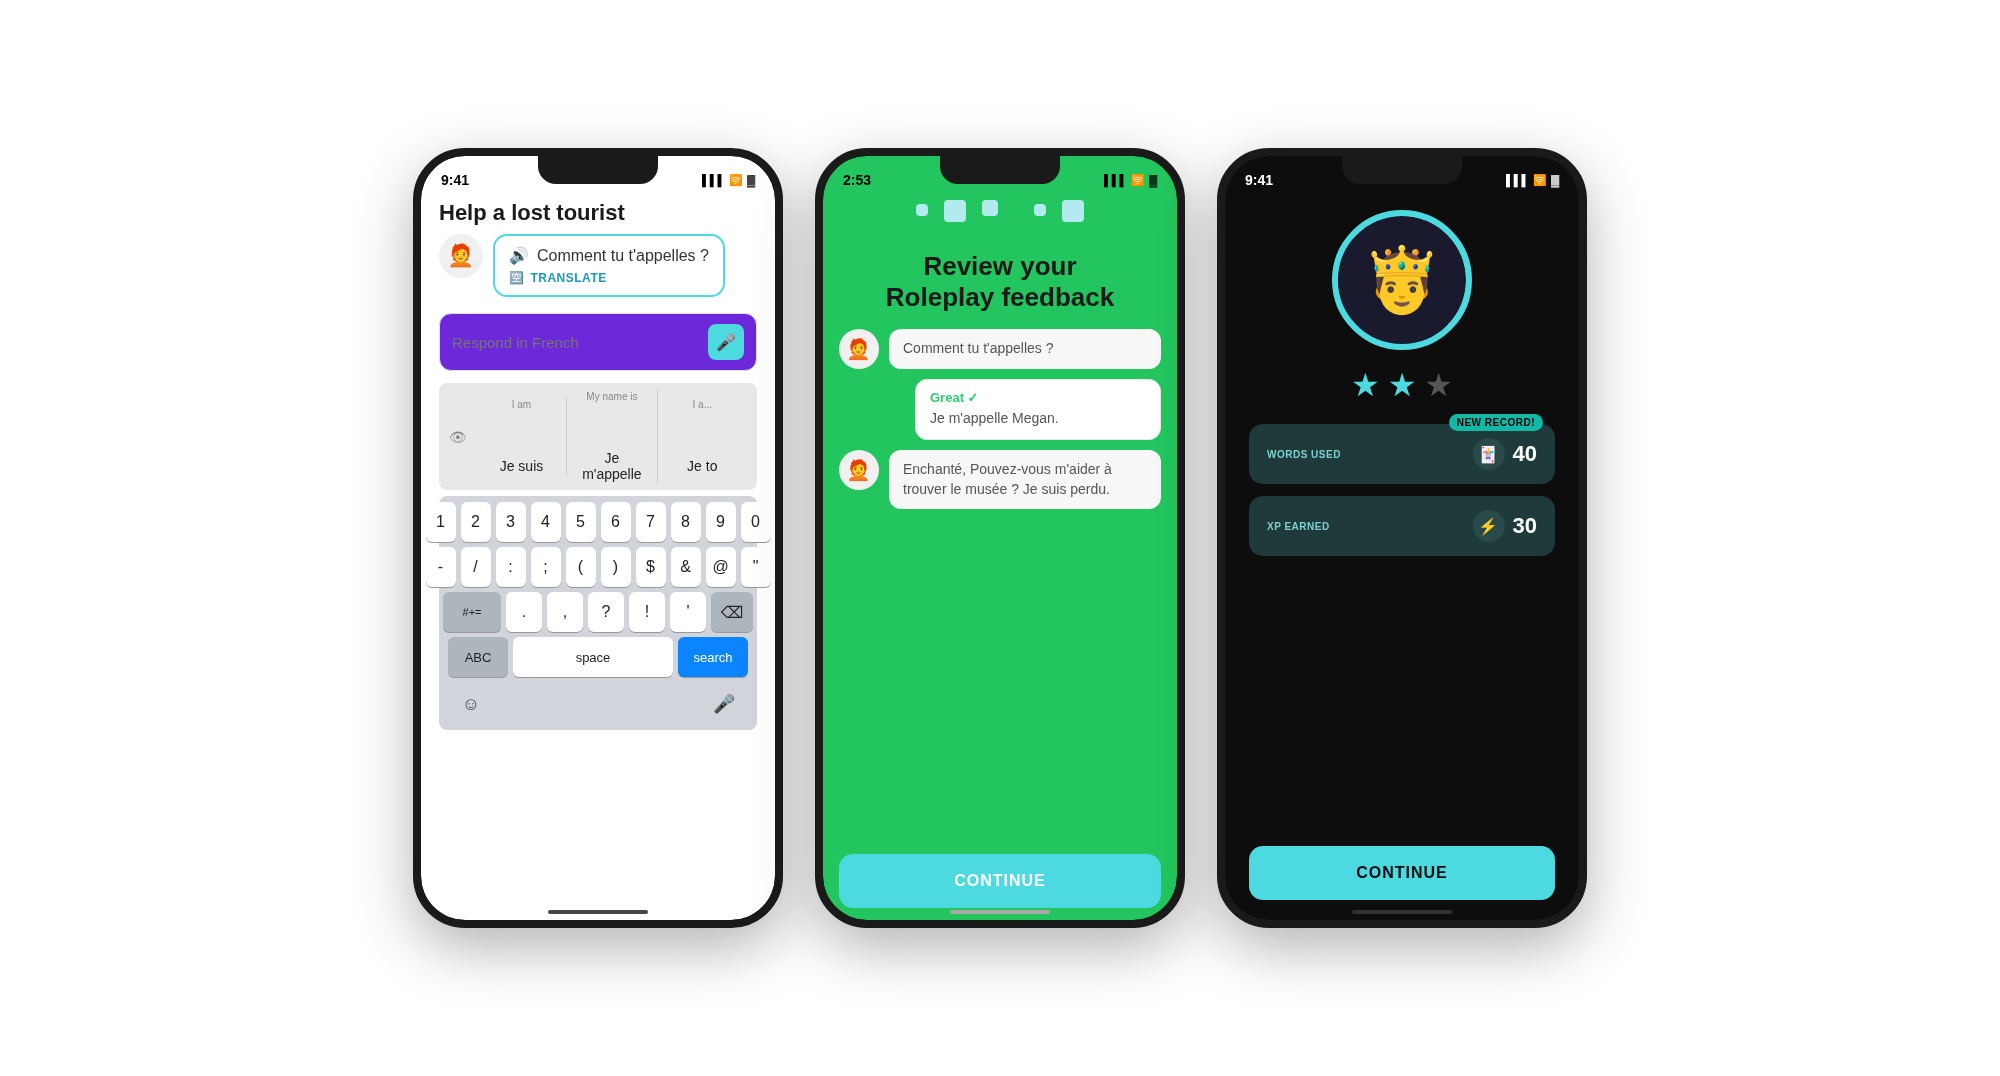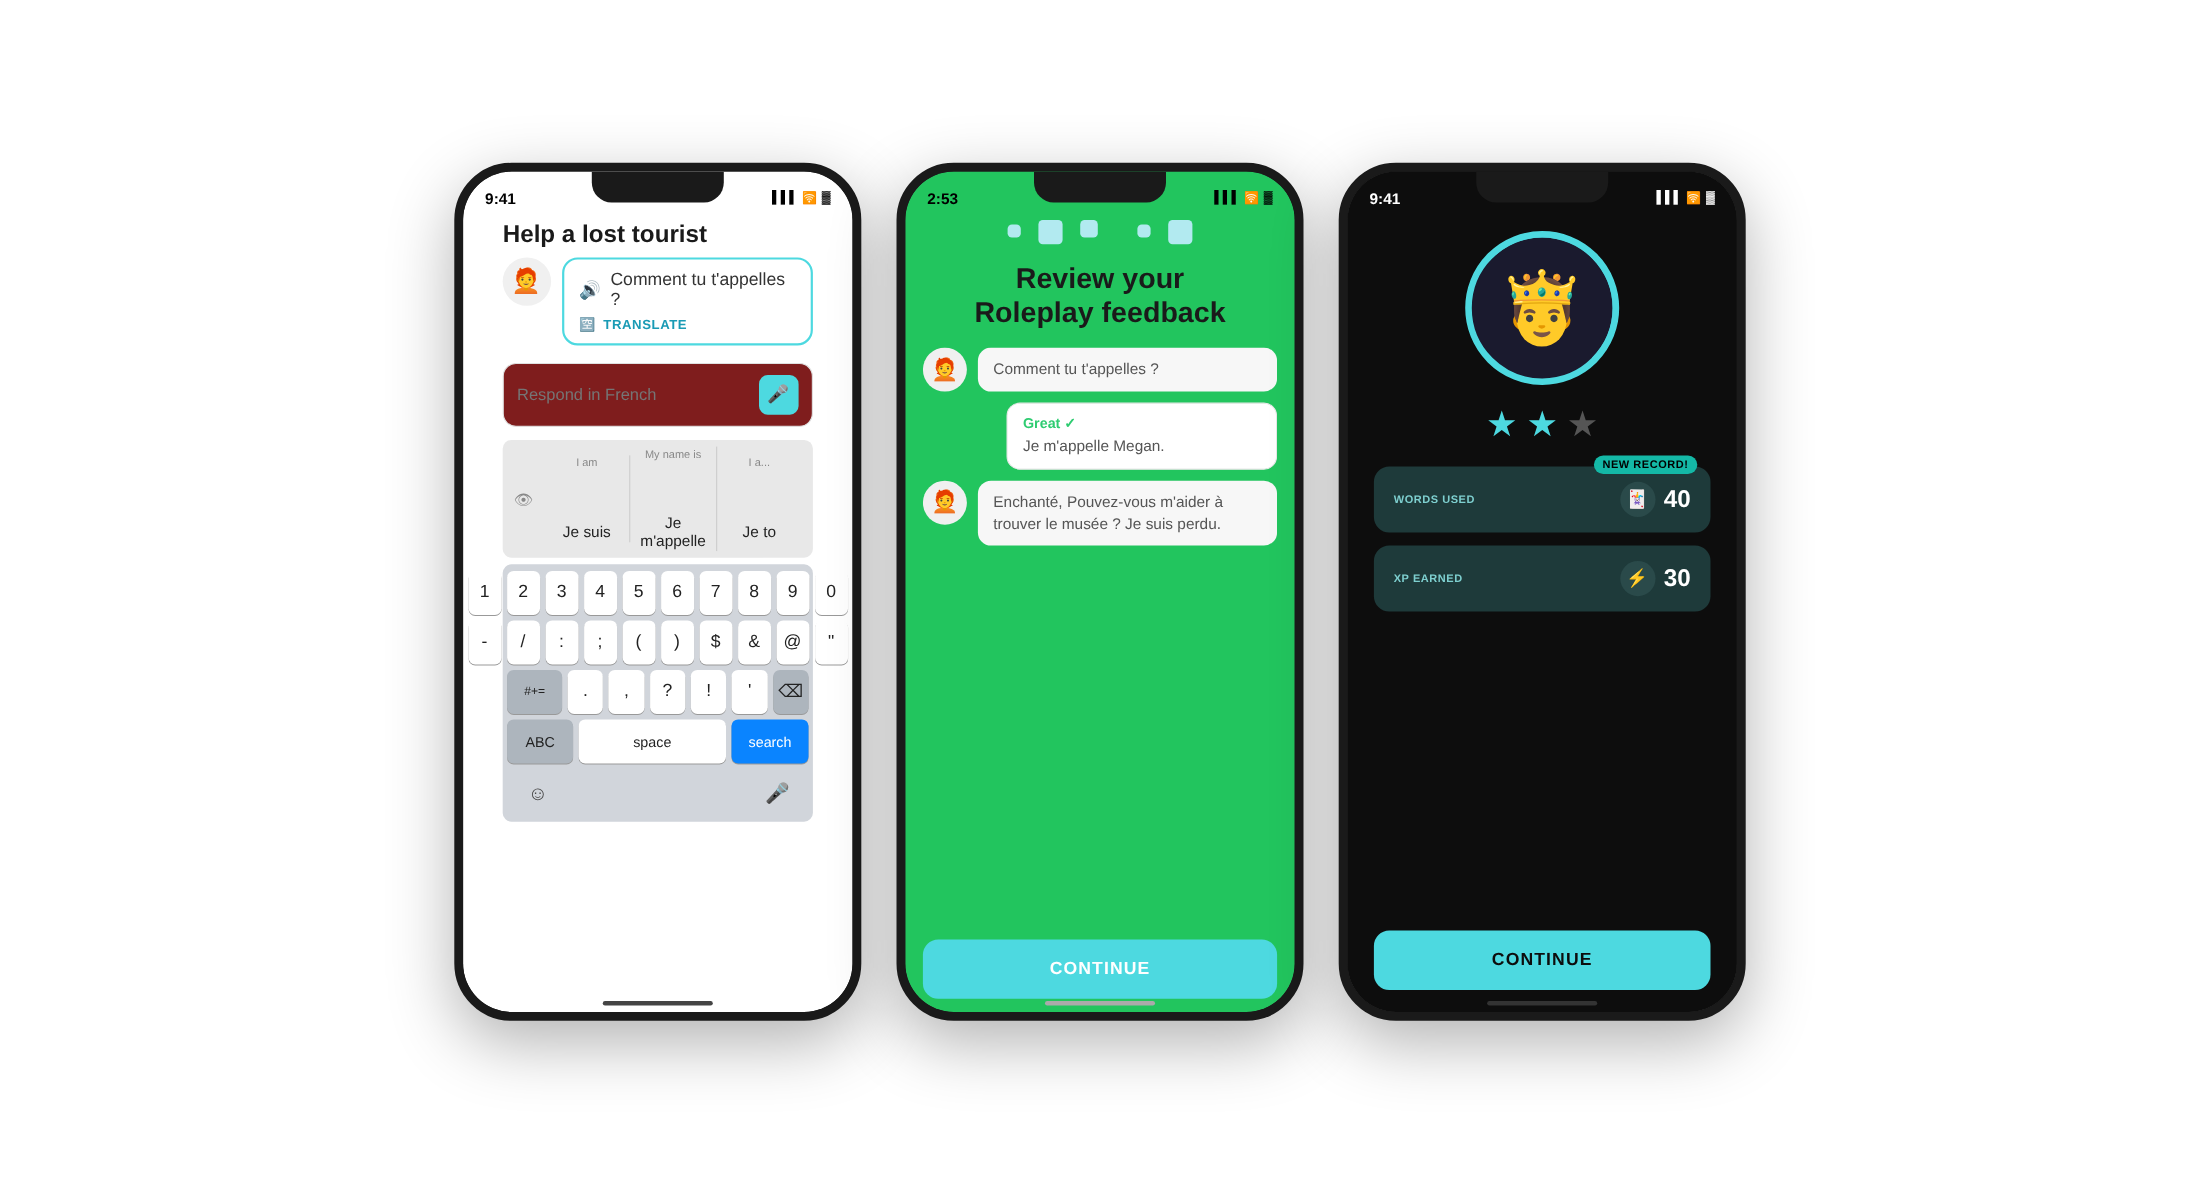--- a/index.html
+++ b/index.html
@@ -66,21 +66,21 @@
     }
 
     .status-bar .time { font-size: 14px; font-weight: 700; }
     .status-bar .icons { display: flex; gap: 4px; align-items: center; font-size: 11px; }
 
     
     .phone-1 .phone-screen { background: #ffffff; }
     .phone-1 .status-bar { color: #000; }
 
     .phone1-content {
-      padding: 0 36px;
+      padding: 0 18px;
       overflow: hidden;
       height: calc(100% - 44px);
     }
 
     .phone1-title {
       font-size: 22px;
       font-weight: 800;
       color: #1a1a1a;
       margin-bottom: 8px;
     }
@@ -135,21 +135,21 @@
       letter-spacing: 0.5px;
     }
 
     .respond-input-row {
       display: flex;
       align-items: center;
       border: 1.5px solid #e0e0e0;
       border-radius: 12px;
       padding: 10px 12px;
       margin-bottom: 12px;
-      background: #7f1d1d;
+      background: #6d28d9;
     }
 
     .respond-input {
       flex: 1;
       font-size: 15px;
       color: #aaa;
       border: none;
       outline: none;
       background: transparent;
     }
@@ -274,21 +274,21 @@
       flex-direction: column;
     }
 
     .feedback-title {
       font-size: 26px;
       font-weight: 800;
       color: #1a1a1a;
       text-align: center;
       line-height: 1.2;
       margin-bottom: 16px;
-      margin-top: 8px;
+      margin-top: 21px;
     }
 
     
     .deco-dots {
       display: flex;
       justify-content: center;
       gap: 16px;
       margin-bottom: 8px;
     }
 

